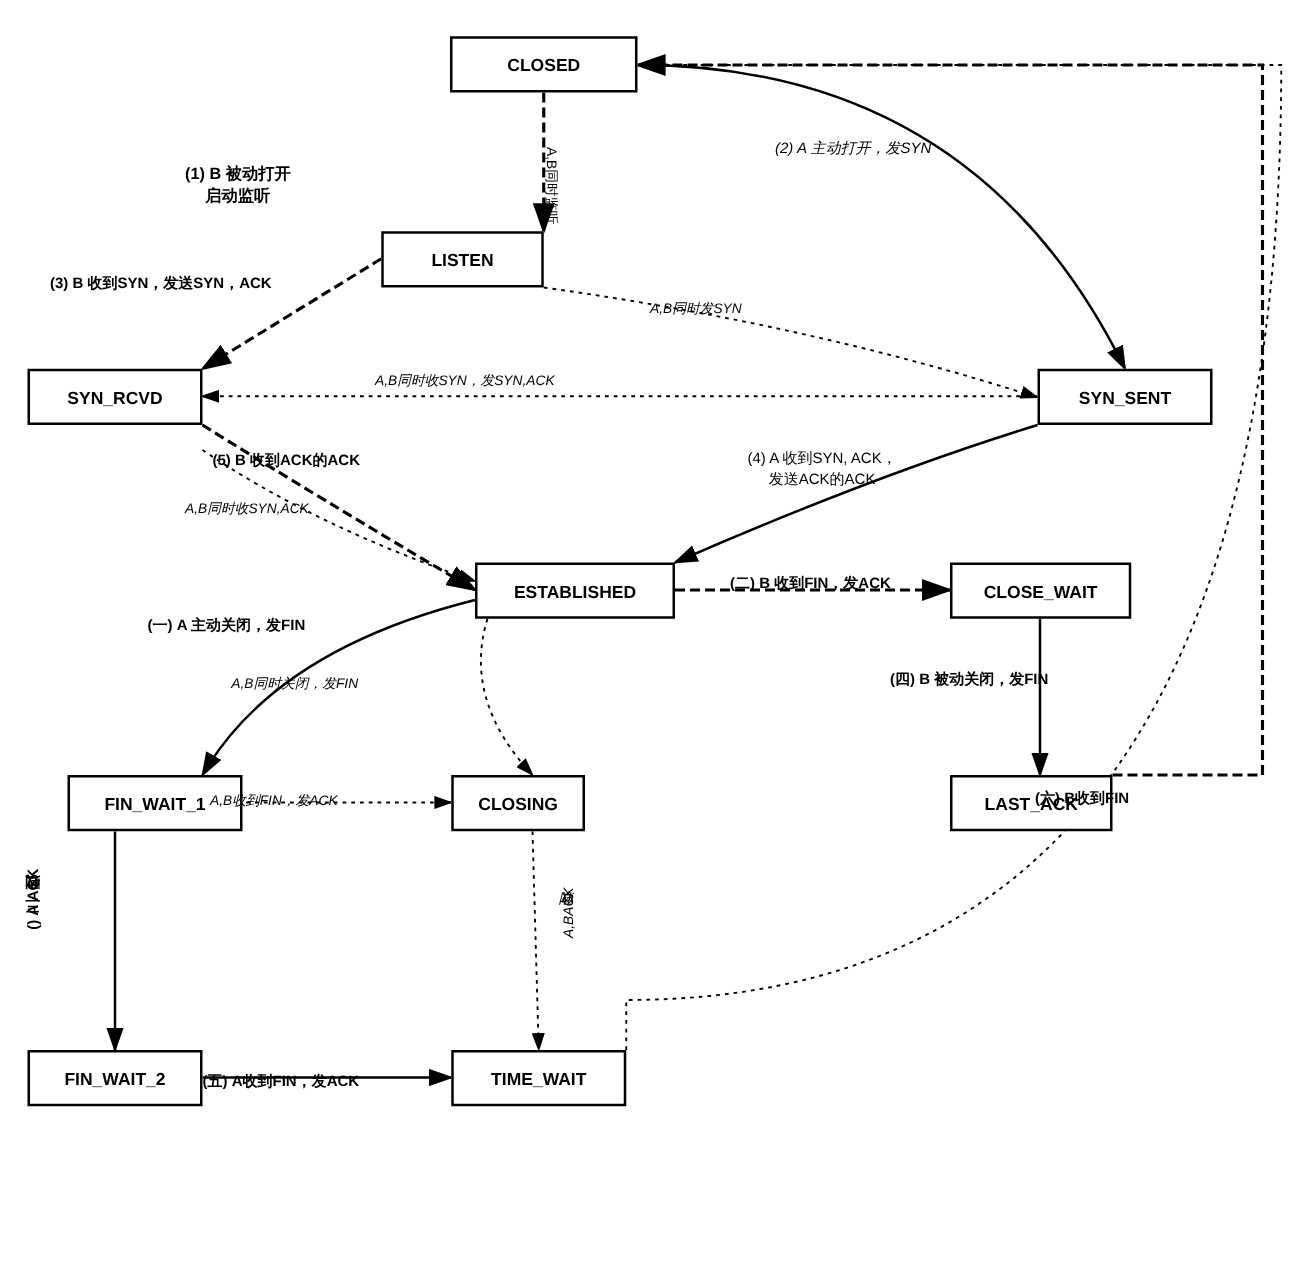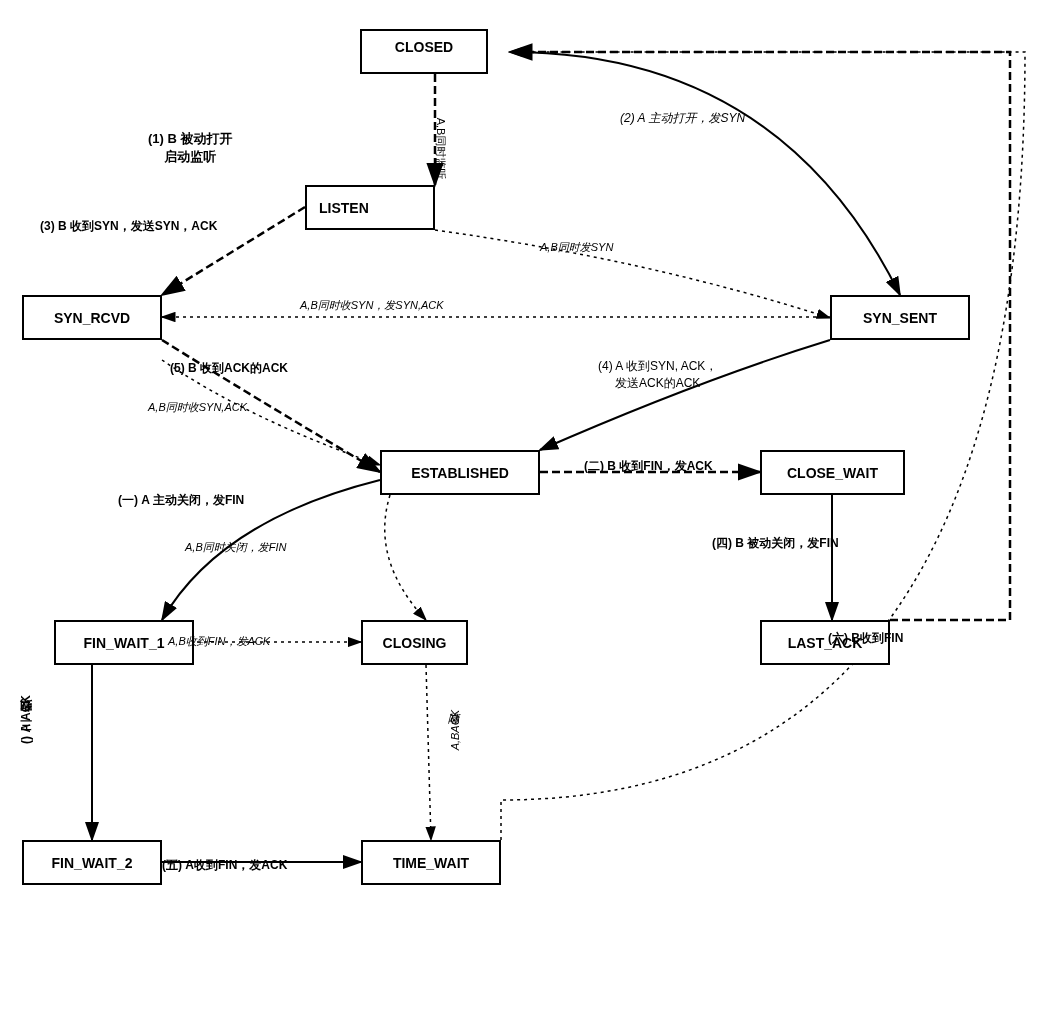--- a/index.html
+++ b/index.html
@@ -101,25 +101,25 @@
     <path d="M 890 620 L 1010 620 L 1010 52 L 510 52" stroke="#000" stroke-width="2.5" stroke-dasharray="8,4" fill="none" marker-end="url(#arrowDash)"></path>
 
     <line x1="426" y1="665" x2="431" y2="840" stroke="#000" stroke-width="1.5" stroke-dasharray="3,4" marker-end="url(#arrowDot)"></line>
 
     <line x1="162" y1="862" x2="361" y2="862" stroke="#000" stroke-width="2" fill="none" marker-end="url(#arrowSolid)"></line>
 
     <path d="M 501 840 L 501 800 Q 1025 800 1025 52 L 510 52" stroke="#000" stroke-width="1.5" stroke-dasharray="3,4" fill="none" marker-end="url(#arrowDot)"></path>
 
   </svg>
 
-  <div class="state-box" style="left:360px; top:29px; width:128px; height:45px; display:flex; align-items:flex-start; justify-content:center;">
+  <div class="state-box" style="left:360px; top:29px; width:150px; height:45px; display:flex; align-items:center; justify-content:center;">
     <span>CLOSED</span>
   </div>
 
-  <div class="state-box" style="left:305px; top:185px; width:130px; height:45px; display:flex; align-items:center; ">
+  <div class="state-box" style="left:305px; top:185px; width:130px; height:45px; display:flex; align-items:center; justify-content:center;">
     <span>LISTEN</span>
   </div>
 
   <div class="state-box" style="left:22px; top:295px; width:140px; height:45px; display:flex; align-items:center; justify-content:center;">
     <span>SYN_RCVD</span>
   </div>
 
   <div class="state-box" style="left:830px; top:295px; width:140px; height:45px; display:flex; align-items:center; justify-content:center;">
     <span>SYN_SENT</span>
   </div>
@@ -161,21 +161,21 @@
   </div>
 
   <div class="label-text" style="left:620px; top:110px; font-style:italic; font-size:12px; white-space:nowrap;">
     (2) A 主动打开，发SYN
   </div>
 
   <div class="label-text" style="left:40px; top:218px; font-weight:bold; font-size:12px; white-space:nowrap;">
     (3) B 收到SYN，发送SYN，ACK
   </div>
 
-  <div class="label-text" style="left:540px; top:240px; font-style:italic; font-size:11px; white-space:nowrap;">
+  <div class="label-text" style="left:520px; top:240px; font-style:italic; font-size:11px; white-space:nowrap;">
     A,B同时发SYN
   </div>
 
   <div class="label-text" style="left:300px; top:298px; font-style:italic; font-size:11px; white-space:nowrap;">
     A,B同时收SYN，发SYN,ACK
   </div>
 
   <div class="label-text" style="left:598px; top:358px; font-weight:normal; font-size:12px; white-space:nowrap;">
     (4) A 收到SYN, ACK，<br>发送ACK的ACK
   </div>

